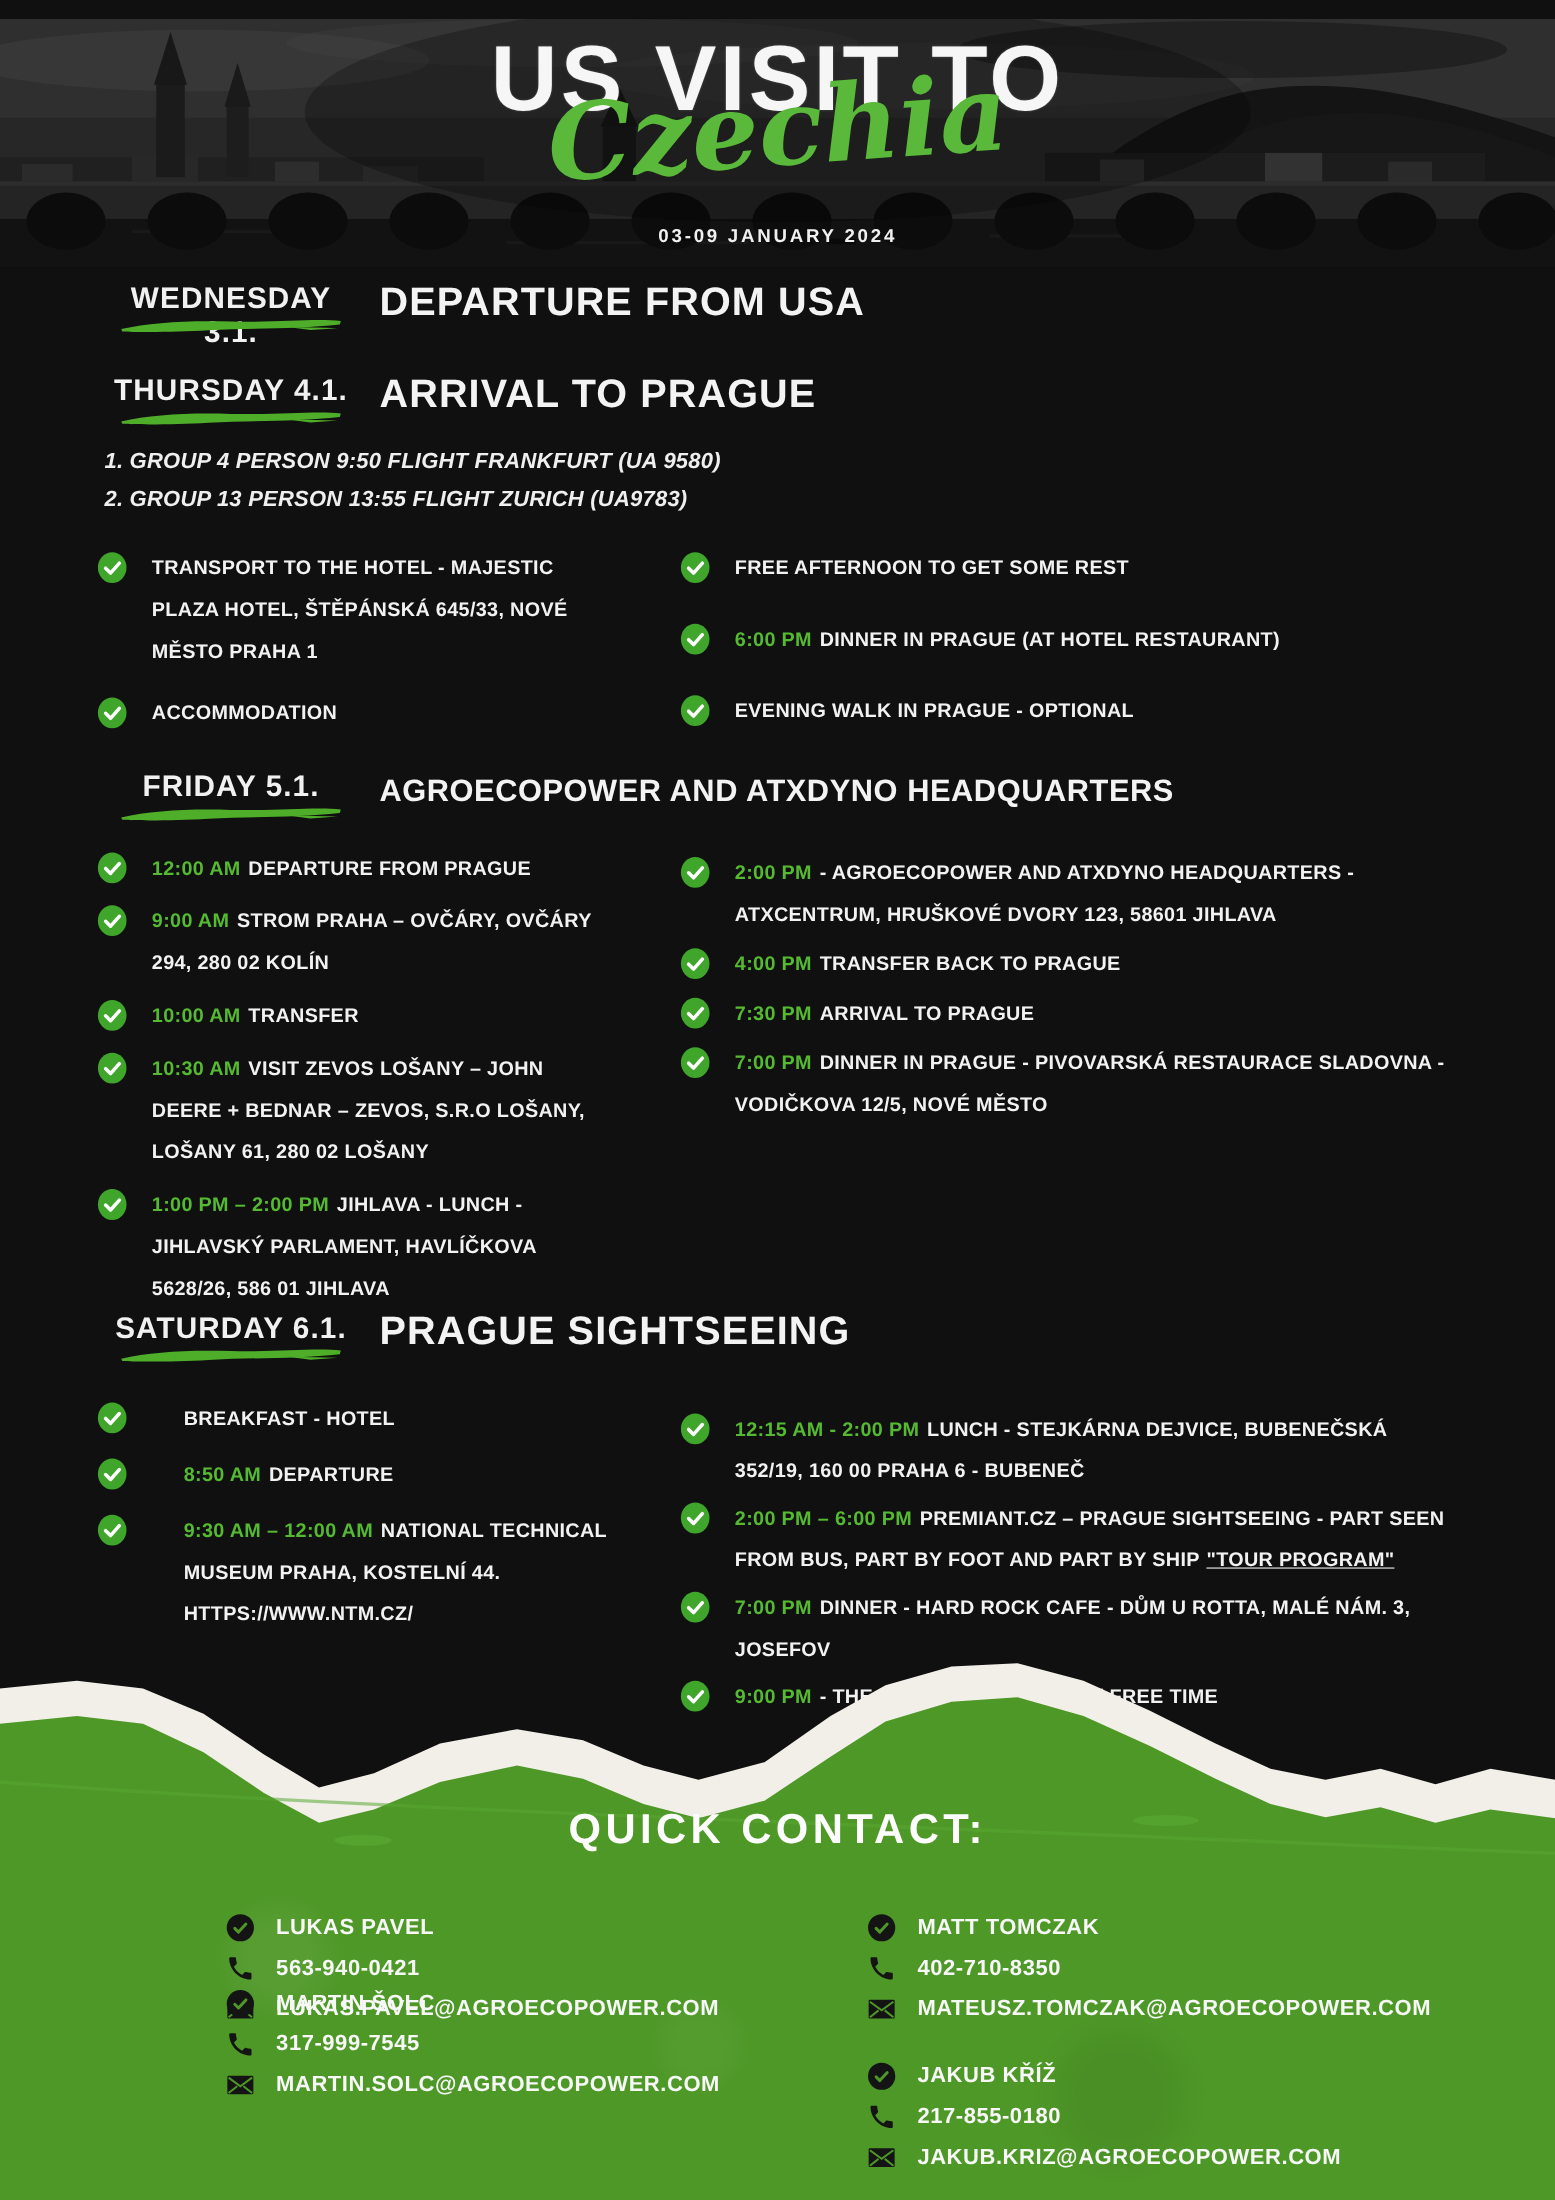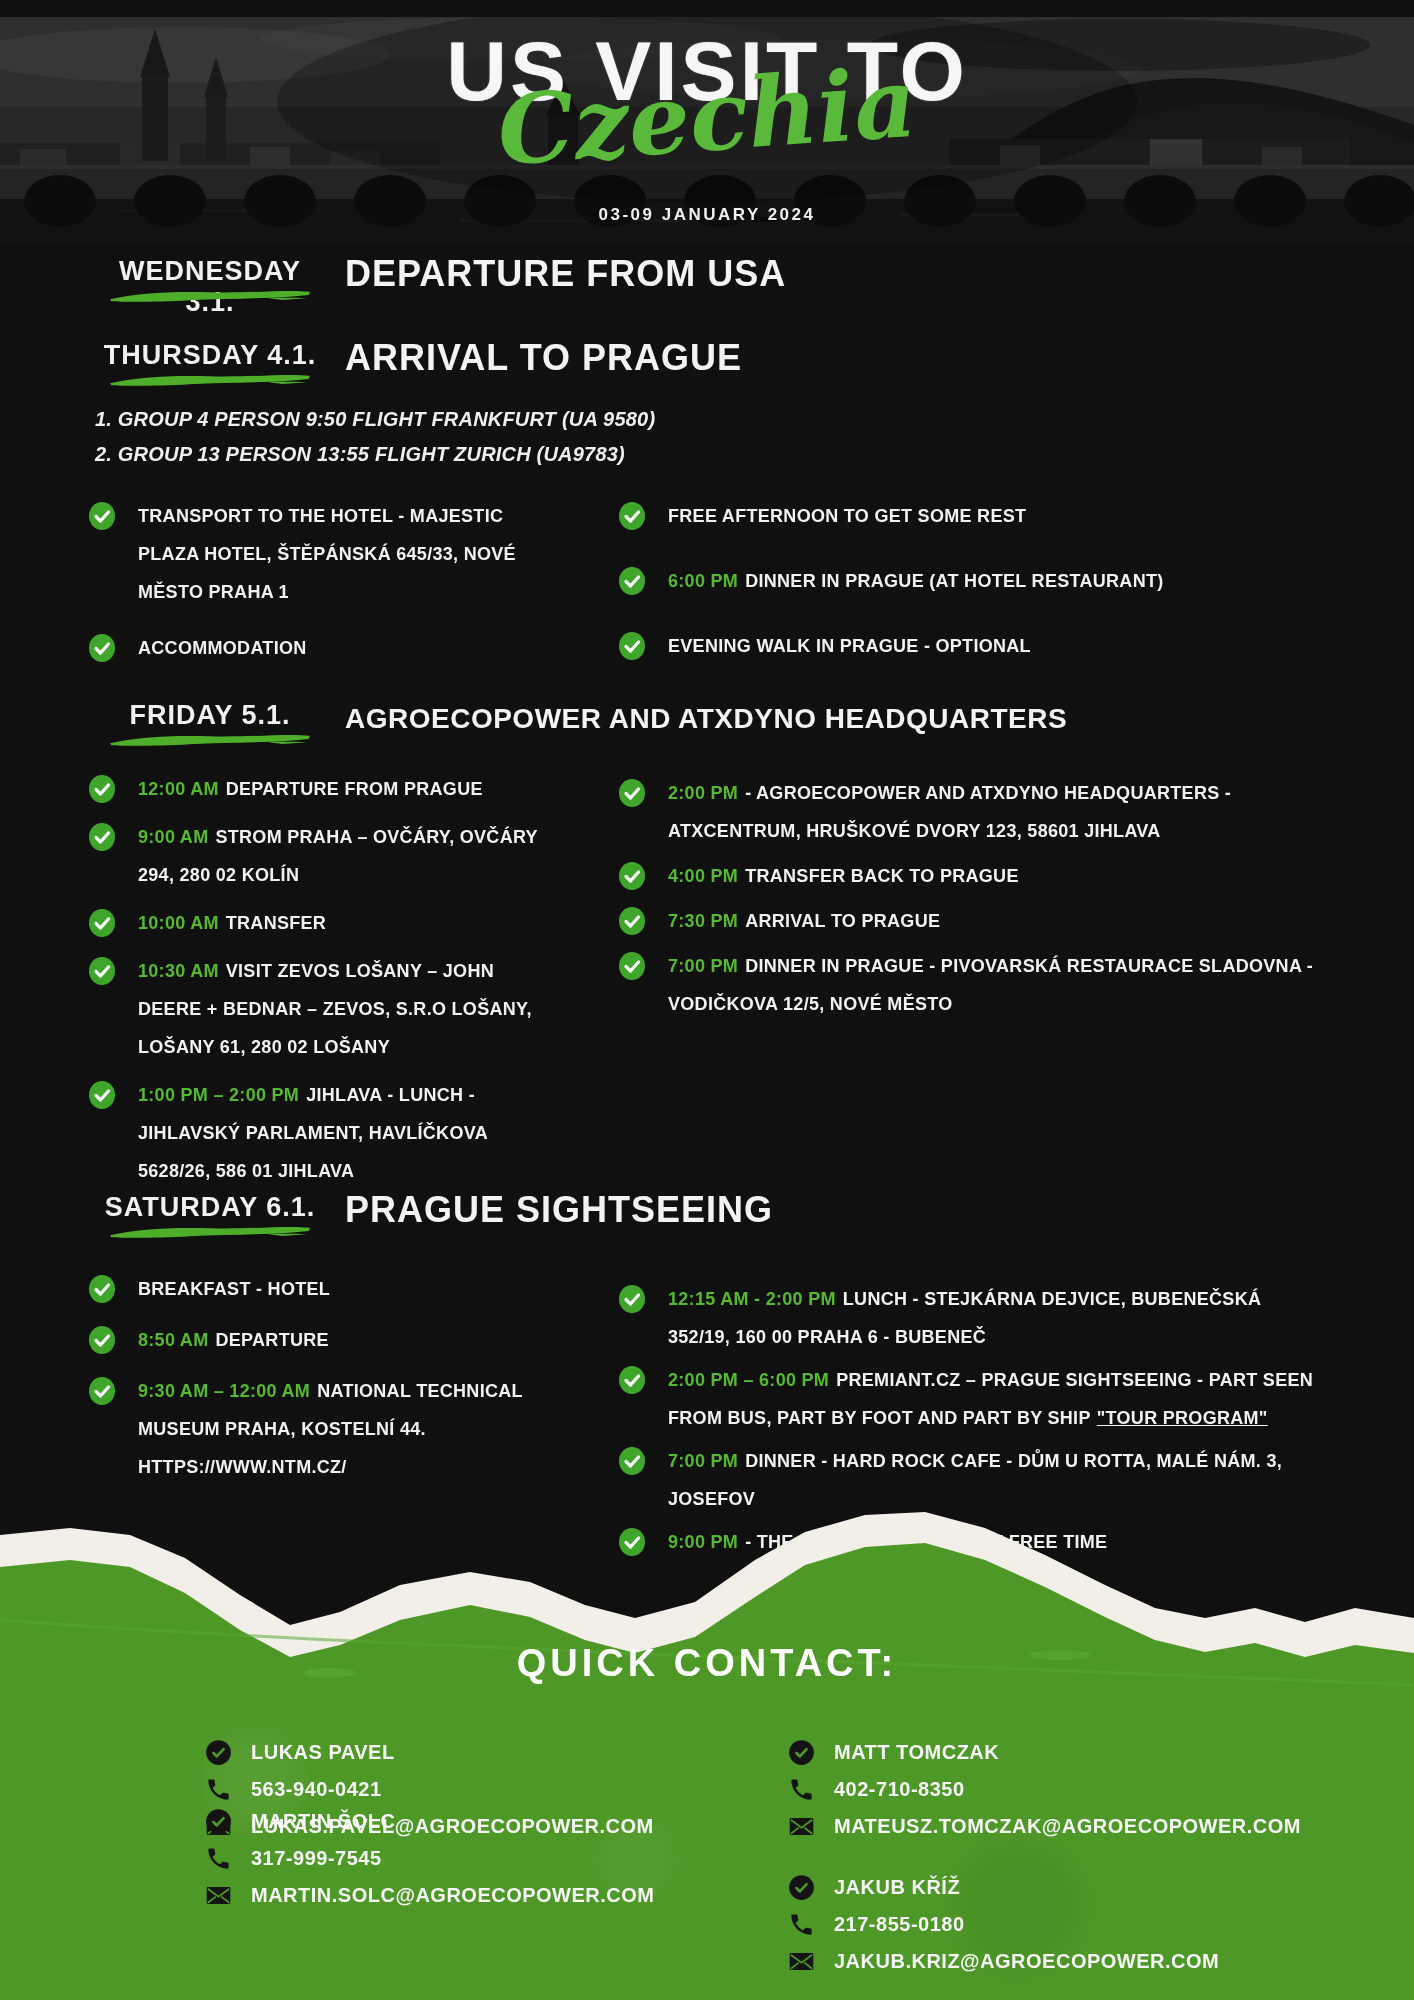--- a/index.html
+++ b/index.html
@@ -36,21 +36,21 @@
   .item{display:flex;align-items:flex-start;}
   .check{flex:0 0 28px;width:28px;height:30px;margin-right:22px;margin-top:4px;}
   .itext{margin:0;font-size:18px;font-weight:700;line-height:38px;letter-spacing:.3px;color:#f2f2f2;}
   .itime{color:#55ba31;margin-right:7px;}
   .itime:empty{margin:0;}
   .ulink{text-decoration:underline;margin-left:6px;}
   .l-thu-left{top:497px;left:88px;width:470px;}  .l-thu-left .item{margin-bottom:18px;}
   .l-thu-right{top:497px;left:618px;width:700px;} .l-thu-right .item{margin-bottom:27px;}
   .l-fri-left{top:770px;left:88px;width:470px;}  .l-fri-left .item{margin-bottom:10px;}
   .l-fri-right{top:774px;left:618px;width:700px;} .l-fri-right .item{margin-bottom:7px;}
-  .l-sat-left{top:1270px;left:88px;width:470px;} .l-sat-left .item{margin-bottom:13px;}
+  .l-sat-left{top:1270px;left:88px;width:470px;} .l-sat-left .item{margin-bottom:13px;gap:29px;}
   .l-sat-right{top:1280px;left:618px;width:720px;} .l-sat-right .item{margin-bottom:5px;}
   .l-fri-left .itext,.l-sat-left .itext{max-width:440px;}
   .l-fri-right .itext,.l-sat-right .itext{max-width:660px;}
 
   
   .torn{position:absolute;top:1505px;left:0;width:1414px;height:185px;}
   .footer-solid{position:absolute;top:1686px;left:0;width:1414px;height:314px;background:#4e9827;
       background-image:radial-gradient(circle at 18% 30%, rgba(255,255,255,.05) 0 30px, rgba(255,255,255,0) 60px),
                        radial-gradient(circle at 72% 70%, rgba(0,0,0,.06) 0 40px, rgba(0,0,0,0) 80px),
                        radial-gradient(circle at 45% 55%, rgba(255,255,255,.04) 0 22px, rgba(255,255,255,0) 48px);}

